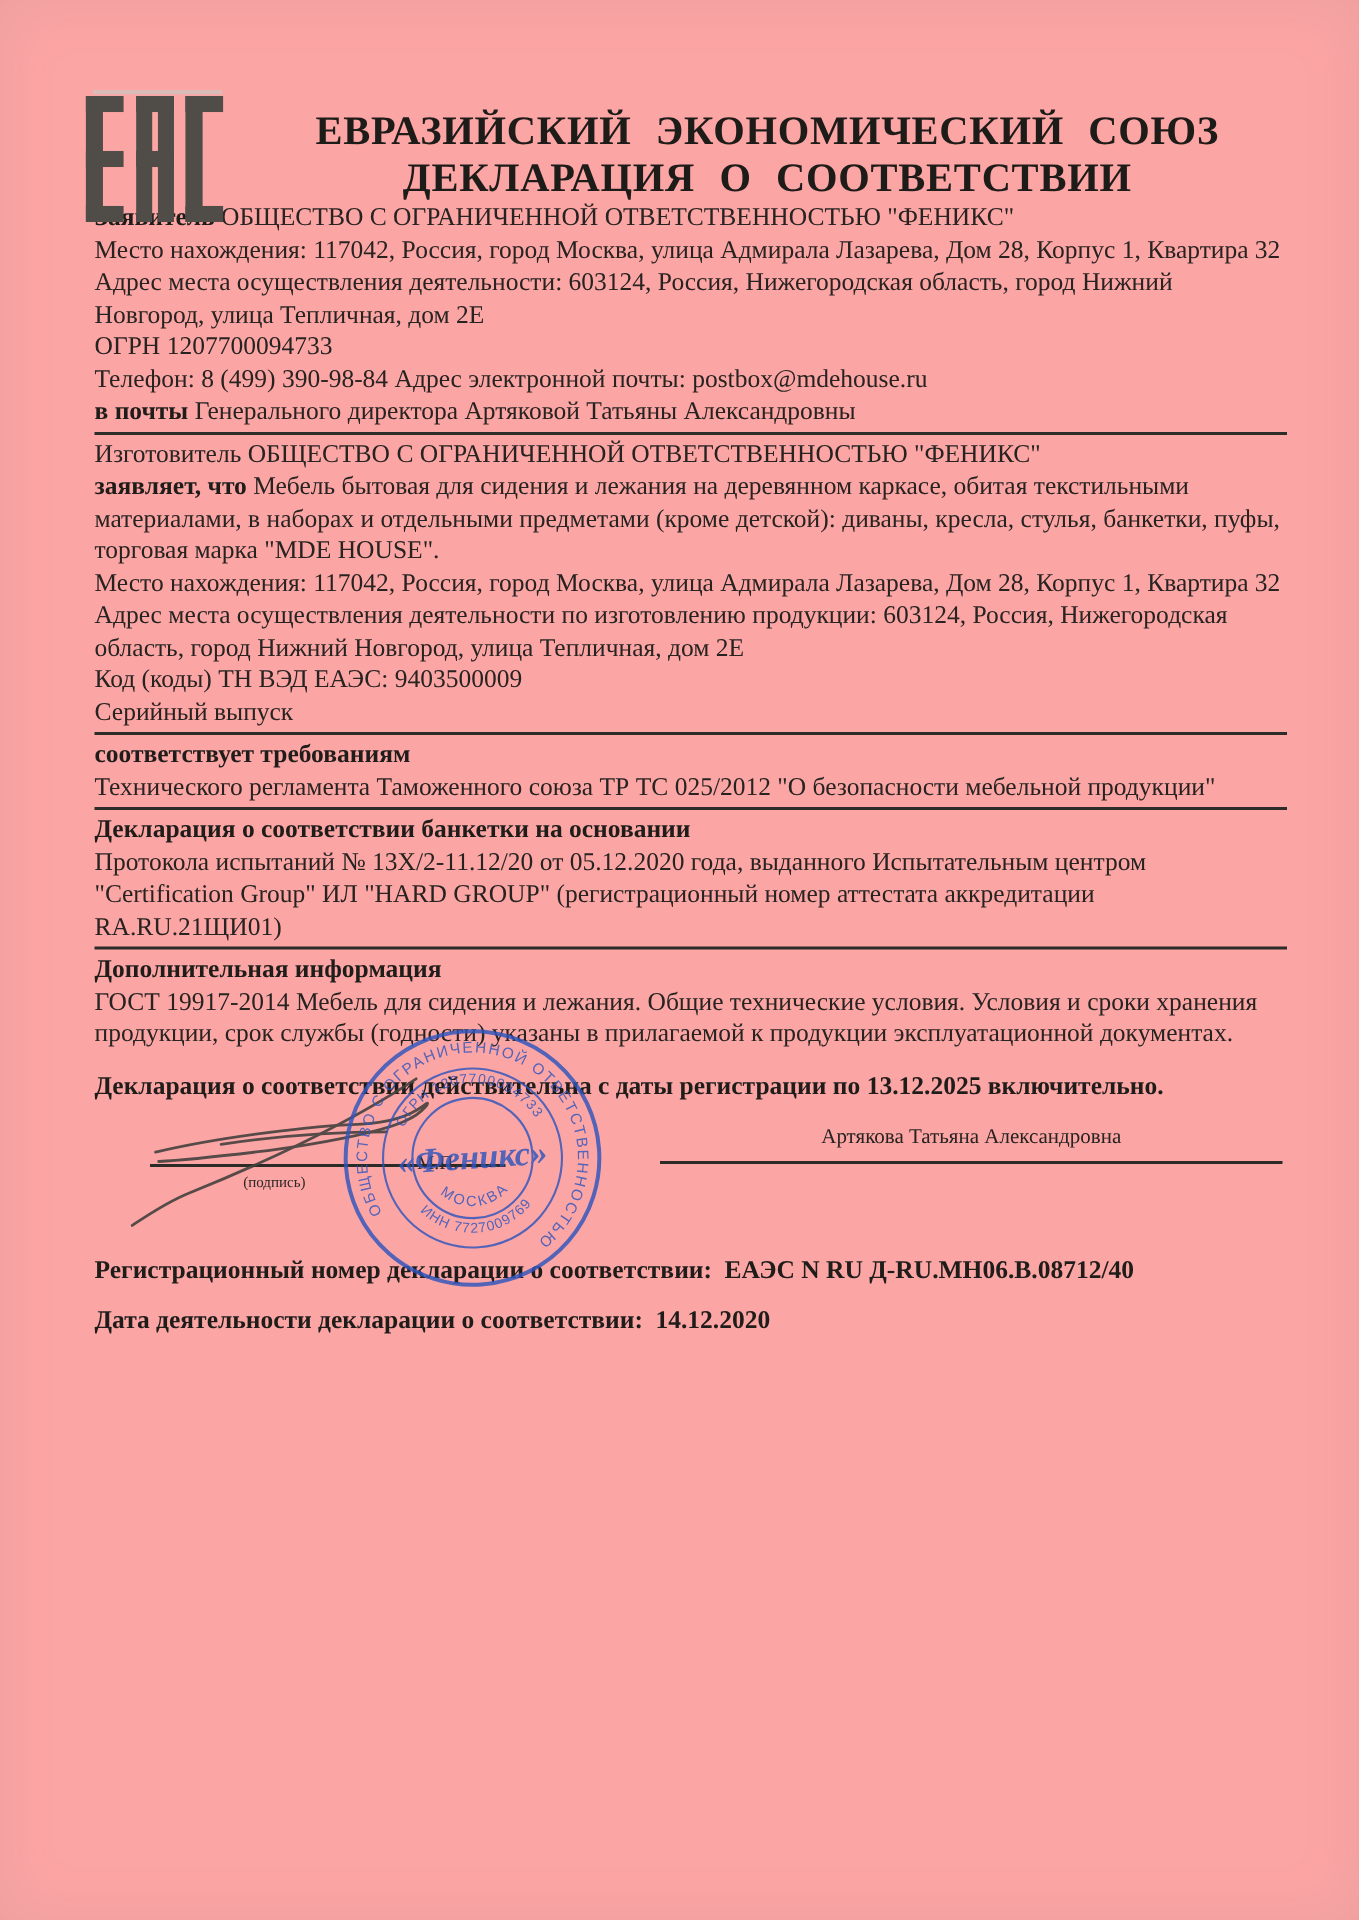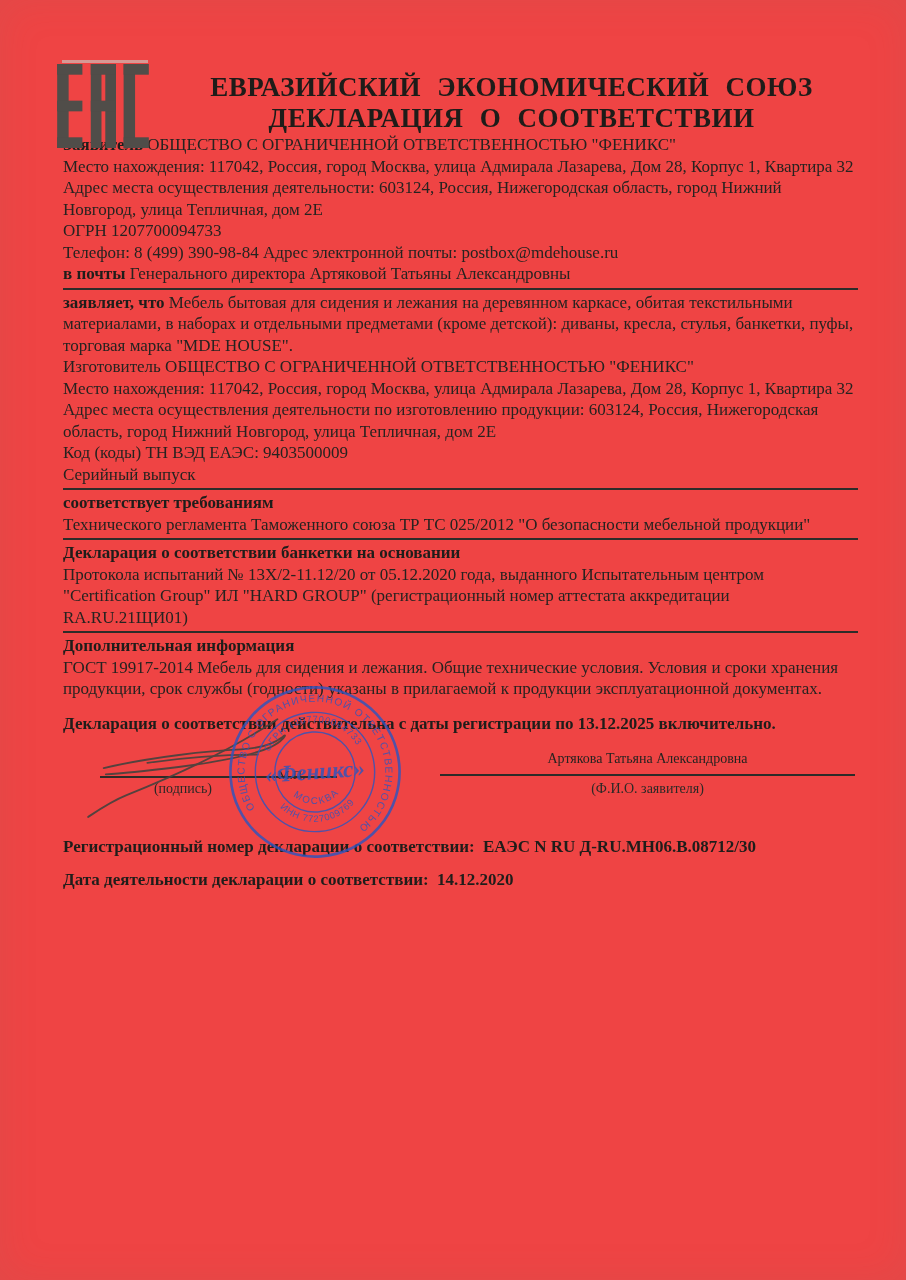--- a/index.html
+++ b/index.html
@@ -1,39 +1,39 @@
 <!DOCTYPE html>
 <html><head>
 <meta charset="utf-8">
 <style>
   html,body{margin:0;padding:0;background:#e8e7e3;}
   .sheet{
     position:relative;
     width:906px;height:1280px;
     margin:0 auto;
-    background:#ef4444;
+    background:#fca5a5;
     font-family:"Liberation Serif","DejaVu Serif",serif;
     color:#262320;
     overflow:hidden;
     box-shadow:inset 0 0 40px rgba(120,115,105,.12);
   }
   .scan-artifact{position:absolute;left:62px;top:60px;width:86px;height:3px;background:#c8c7c2;opacity:.65;}
   .eac-logo{position:absolute;left:57px;top:64px;width:92px;height:84px;}
   .eac-logo svg{width:100%;height:100%;}
   .header-title{margin:0 0 0 114px;padding-top:72px;width:795px;text-align:center;
     font-weight:bold;font-size:27px;line-height:31px;letter-spacing:.5px;word-spacing:9px;color:#1e1c19;}
   .content{width:795px;margin:0 0 0 63px;font-size:17px;line-height:21.5px;}
   .content p{margin:0;}
   .first-block{margin-top:24px;}
   b,.b{font-weight:bold;color:#1f1d1a;}
   .rule{border:none;border-top:2px solid #2e2c29;margin:3px 0 2px 0;width:100%;}
   .validity{margin-top:13px !important;font-weight:bold;color:#1f1d1a;}
   .sig-row{position:relative;display:flex;margin-top:14px;height:52px;}
   .sig-left{position:relative;width:237px;margin-left:37px;height:28px;border-bottom:2px solid #2d2b28;}
-  .sig-caption{position:absolute;top:30px;left:0;width:70%;text-align:center;font-size:14px;color:#2b2926;}
+  .sig-caption{position:absolute;top:30px;left:0;width:70%;text-align:center;font-size:10px;color:#2b2926;}
   .sig-right{position:relative;width:415px;margin-left:103px;}
   .sig-name{text-align:center;font-size:14px;height:26px;}
   .sig-right .underline{border-bottom:2px solid #2d2b28;}
   .sig-right .sig-caption{width:100%;left:0;top:30px;}
   .sig-scribble{position:absolute;left:-15px;top:-34px;width:260px;height:104px;overflow:visible;}
   .mp-mark{position:absolute;left:215px;top:16px;font-size:13px;color:#2b2926;z-index:1;}
   .stamp{position:absolute;left:163px;top:-65px;width:178px;height:178px;z-index:2;opacity:.82;transform:rotate(-4deg);}
   .reg-block{margin-top:36px;font-weight:bold;color:#1f1d1a;}
   .reg-block p{margin:0 0 11px 0;}
   .reg-val{margin-left:4px;}
@@ -79,25 +79,25 @@
     <p>Адрес места осуществления деятельности: 603124, Россия, Нижегородская область, город Нижний Новгород, улица Тепличная, дом 2Е</p>
     <p>ОГРН 1207700094733</p>
     <p>Телефон: 8 (499) 390-98-84 Адрес электронной почты: postbox@mdehouse.ru</p>
     <p>
       <b>в почты</b>
       <span>Генерального директора Артяковой Татьяны Александровны</span>
     </p>
 
     <hr class="rule">
 
+    <p>Изготовитель ОБЩЕСТВО С ОГРАНИЧЕННОЙ ОТВЕТСТВЕННОСТЬЮ "ФЕНИКС"</p>
     <p>
       <b>заявляет, что</b>
       <span>Мебель бытовая для сидения и лежания на деревянном каркасе, обитая текстильными материалами, в наборах и отдельными предметами (кроме детской): диваны, кресла, стулья, банкетки, пуфы, торговая марка "MDE HOUSE".</span>
     </p>
-    <p>Изготовитель ОБЩЕСТВО С ОГРАНИЧЕННОЙ ОТВЕТСТВЕННОСТЬЮ "ФЕНИКС"</p>
     <p>Место нахождения: 117042, Россия, город Москва, улица Адмирала Лазарева, Дом 28, Корпус 1, Квартира 32</p>
     <p>Адрес места осуществления деятельности по изготовлению продукции: 603124, Россия, Нижегородская область, город Нижний Новгород, улица Тепличная, дом 2Е</p>
     <p>Код (коды) ТН ВЭД ЕАЭС: 9403500009</p>
     <p>Серийный выпуск</p>
 
     <hr class="rule">
 
     <p>
       <b>соответствует требованиям</b>
     </p>
@@ -127,21 +127,20 @@
             <path d="M185,5 C140,35 80,62 40,78 C25,84 12,93 3,99"></path>
             <path d="M18,52 C60,42 120,35 150,34 C170,33 182,28 190,22 C196,17 190,27 178,32 C160,40 120,47 90,51 C65,54 40,57 20,58"></path>
             <path d="M60,47 C100,41 140,39 166,39"></path>
           </g>
         </svg>
         <div class="sig-caption">(подпись)</div>
       </div>
 
       <div class="sig-right">
         <div class="sig-name underline">Артякова Татьяна Александровна</div>
-        <div class="sig-caption">(Ф.И.О. заявителя)</div>
       </div>
 
       <div class="mp-mark">М.П.</div>
 
       <svg class="stamp" viewBox="0 0 200 200" xmlns="http://www.w3.org/2000/svg">
         <g stroke="#2f55bd" fill="none">
           <circle cx="100" cy="100" r="95" stroke-width="3"></circle>
           <circle cx="100" cy="100" r="67" stroke-width="1.6"></circle>
           <circle cx="100" cy="100" r="45" stroke-width="1.6"></circle>
         </g>
@@ -163,21 +162,21 @@
         <text fill="#2f55bd" font-family="Liberation Sans, sans-serif" font-size="11" letter-spacing="2" text-anchor="middle">
           <textPath href="#cityArc" startOffset="50%">МОСКВА</textPath>
         </text>
         <text x="100" y="108" text-anchor="middle" fill="#2f55bd" font-size="26" font-style="italic" font-weight="bold" font-family="Liberation Serif, serif">«Феникс»</text>
       </svg>
     </div>
 
     <div class="reg-block">
       <p>
         <span>Регистрационный номер декларации о соответствии:</span>
-        <span class="reg-val">ЕАЭС N RU Д-RU.МН06.В.08712/30</span>
+        <span class="reg-val">ЕАЭС N RU Д-RU.МН06.В.08712/40</span>
       </p>
       <p>
         <span>Дата деятельности декларации о соответствии:</span>
         <span class="reg-val">14.12.2020</span>
       </p>
     </div>
 
   </div>
 </div>
 

